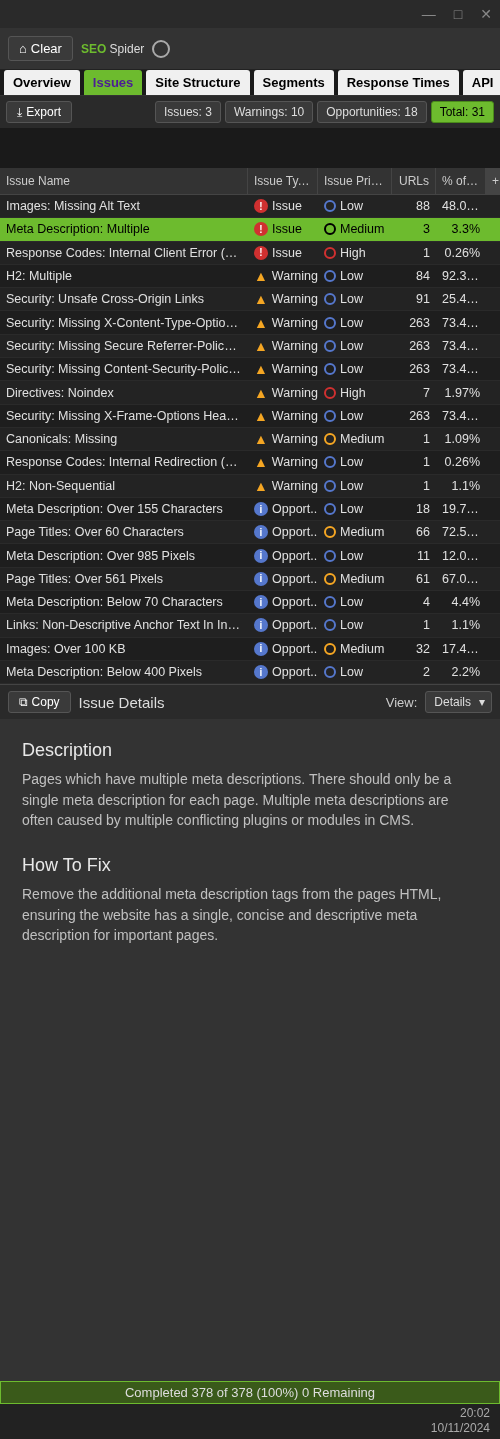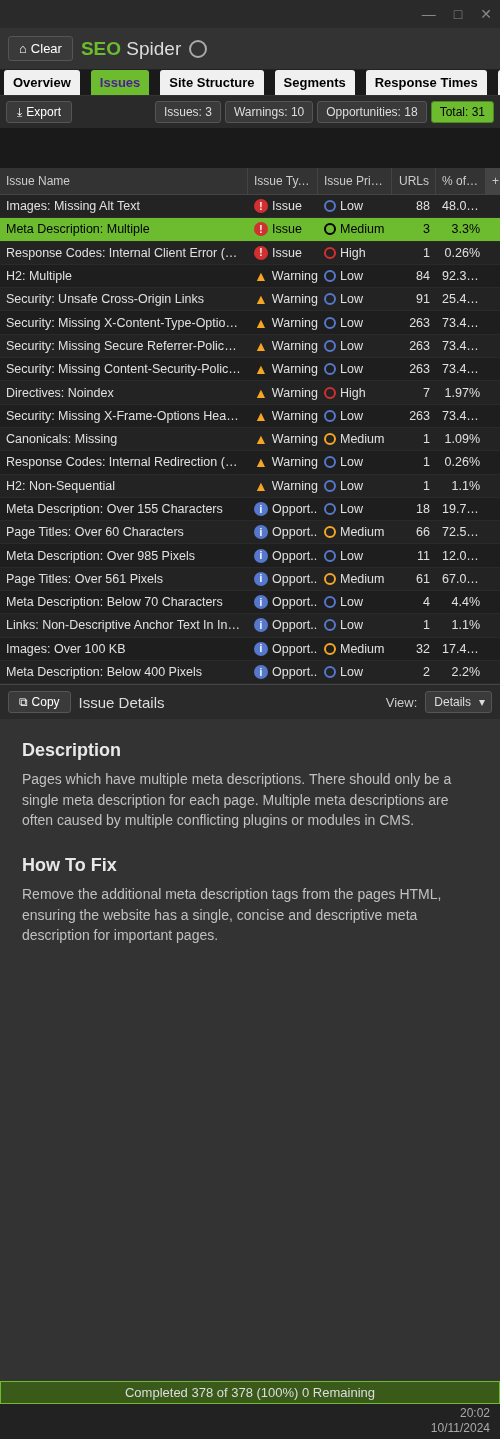--- a/index.html
+++ b/index.html
@@ -2,25 +2,25 @@
 <html><head>
 <meta charset="utf-8">
 <style>
 * { margin: 0; padding: 0; box-sizing: border-box; font-family: Arial, sans-serif; }
 body { background: #1a1a1a; color: #e0e0e0; width: 500px; height: 1439px; overflow: hidden; display: flex; flex-direction: column; }
 .titlebar { height: 28px; background: #2a2a2a; display: flex; justify-content: flex-end; align-items: center; padding-right: 8px; gap: 18px; }
 .titlebar span { color: #888; font-size: 14px; cursor: pointer; }
 .toolbar { background: #333; padding: 8px; display: flex; align-items: center; gap: 8px; border-bottom: 1px solid #222; }
 .btn-clear { background: #3a3a3a; border: 1px solid #555; color: #fff; padding: 4px 10px; border-radius: 3px; font-size: 13px; display: flex; align-items: center; gap: 4px; cursor: pointer; }
 .btn-crawl { flex: 1; background: #6dbb2e; border: 1px solid #4a8a1a; color: #000; padding: 6px; border-radius: 3px; font-size: 13px; text-align: center; cursor: pointer; }
-.brand { font-size: 19px; color: #ddd; font-weight: 300; }
+.brand { font-size: 12px; color: #ddd; font-weight: 300; }
 .brand b { color: #6dbb2e; font-weight: bold; }
 .sync-icon { width: 18px; height: 18px; border: 2px solid #aaa; border-radius: 50%; position: relative; cursor: pointer; }
 .tabs { background: #1a1a1a; display: flex; align-items: center; padding: 0 4px; overflow: hidden; white-space: nowrap; border-bottom: 1px solid #333; }
-.tab { padding: 5px 9px; font-size: 13px; color: #000; background: #f0f0f0; border-radius: 3px 3px 0 0; margin-right: 11px; cursor: pointer; font-weight: bold; }
+.tab { padding: 5px 9px; font-size: 13px; color: #000; background: #f0f0f0; border-radius: 3px 3px 0 0; margin-right: 4px; cursor: pointer; font-weight: bold; }
 .tab.active { background: #6dbb2e; color: #4c1d95; }
 .filterbar { background: #2a2a2a; padding: 5px 6px; display: flex; align-items: center; gap: 4px; }
 .btn-export { background: #3a3a3a; border: 1px solid #555; color: #fff; padding: 3px 10px; border-radius: 3px; font-size: 12px; display: flex; align-items: center; gap: 4px; cursor: pointer; }
 .spacer { flex: 1; }
 .pill { background: #3a3a3a; border: 1px solid #555; padding: 3px 8px; border-radius: 3px; font-size: 12px; color: #ddd; }
 .pill.total { background: #6dbb2e; color: #000; border-color: #4a8a1a; }
 .table { flex: 0 0 auto; overflow: hidden; }
 .thead { display: flex; background: #333; border-bottom: 1px solid #444; font-size: 12px; color: #ccc; margin-top: 40px; }
 .thead > div { padding: 6px 6px; border-right: 1px solid #444; overflow: hidden; white-space: nowrap; text-overflow: ellipsis; }
 .col-name { width: 248px; }
@@ -43,21 +43,21 @@
 .prio-low { border-color: #5577cc; }
 .prio-med { border-color: #f5a623; }
 .prio-high { border-color: #d03030; }
 .row.selected .prio-circle { border-color: #000 !important; }
 .cell-flex { display: flex; align-items: center; }
 .details-header { background: #2a2a2a; padding: 6px 8px; display: flex; align-items: center; gap: 8px; border-top: 1px solid #444; }
 .details-title { flex: 1; text-align: left; font-size: 15px; color: #ddd; }
 .view-label { font-size: 13px; color: #ccc; }
 .view-select { background: #3a3a3a; border: 1px solid #555; color: #ddd; padding: 3px 20px 3px 8px; border-radius: 3px; font-size: 12px; position: relative; cursor: pointer; }
 .details-body { flex: 1; padding: 18px 22px; background: #333; color: #c0c0c0; font-size: 14px; line-height: 1.45; overflow-y: auto; }
-.details-body h3 { color: #e8e8e8; font-size: 18px; font-weight: bold; margin-bottom: 6px; }
+.details-body h3 { color: #e8e8e8; font-size: 18px; font-weight: normal; margin-bottom: 6px; }
 .details-body p { margin-bottom: 22px; }
 .statusbar { background: #3a5a1a; border: 1px solid #6dbb2e; text-align: center; padding: 3px; font-size: 13px; color: #ddd; }
 .footer { background: #222; text-align: right; padding: 2px 10px; font-size: 12px; color: #aaa; line-height: 1.3; }
 .sort-arrow { font-size: 9px; }
 </style>
 </head>
 <body>
 
 <div class="titlebar">
   <span>—</span>

